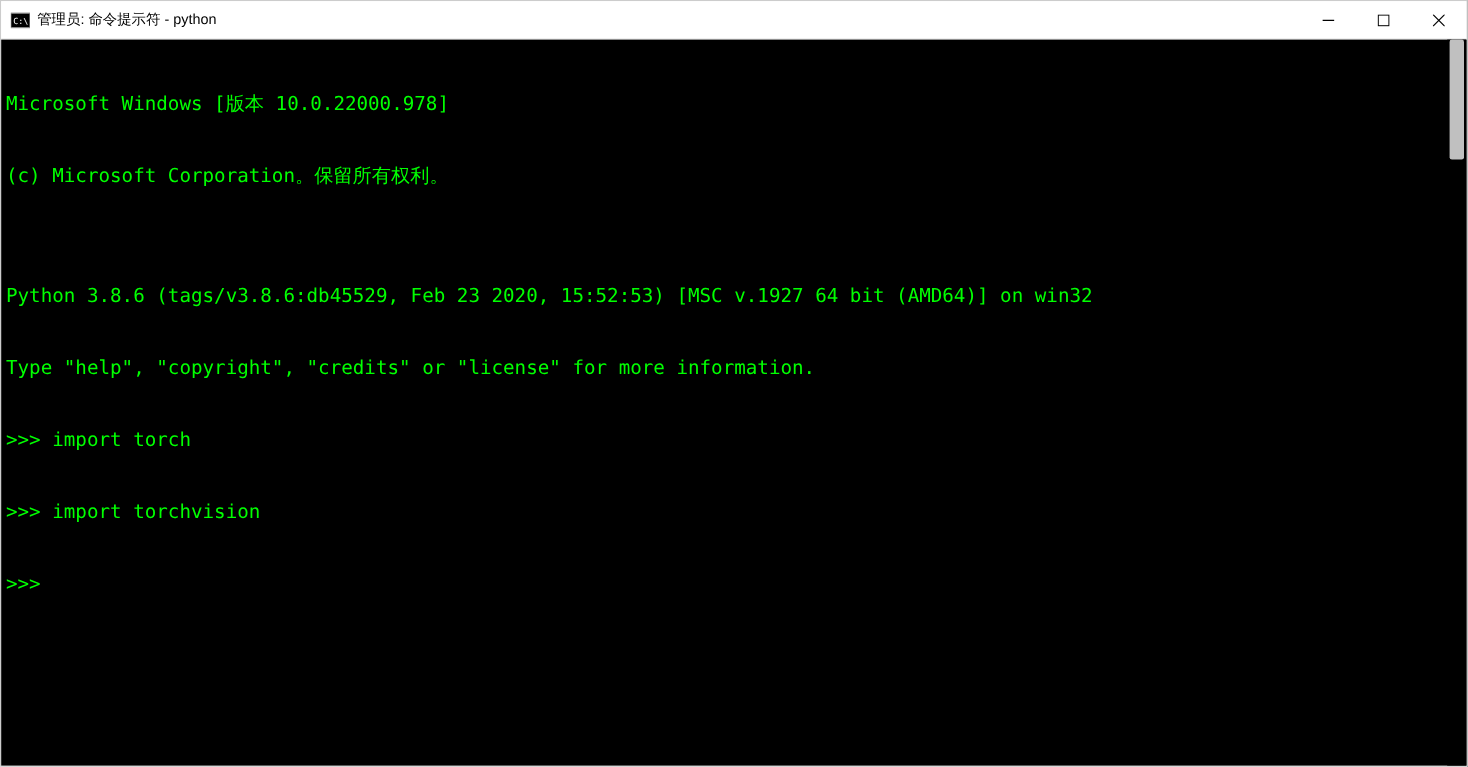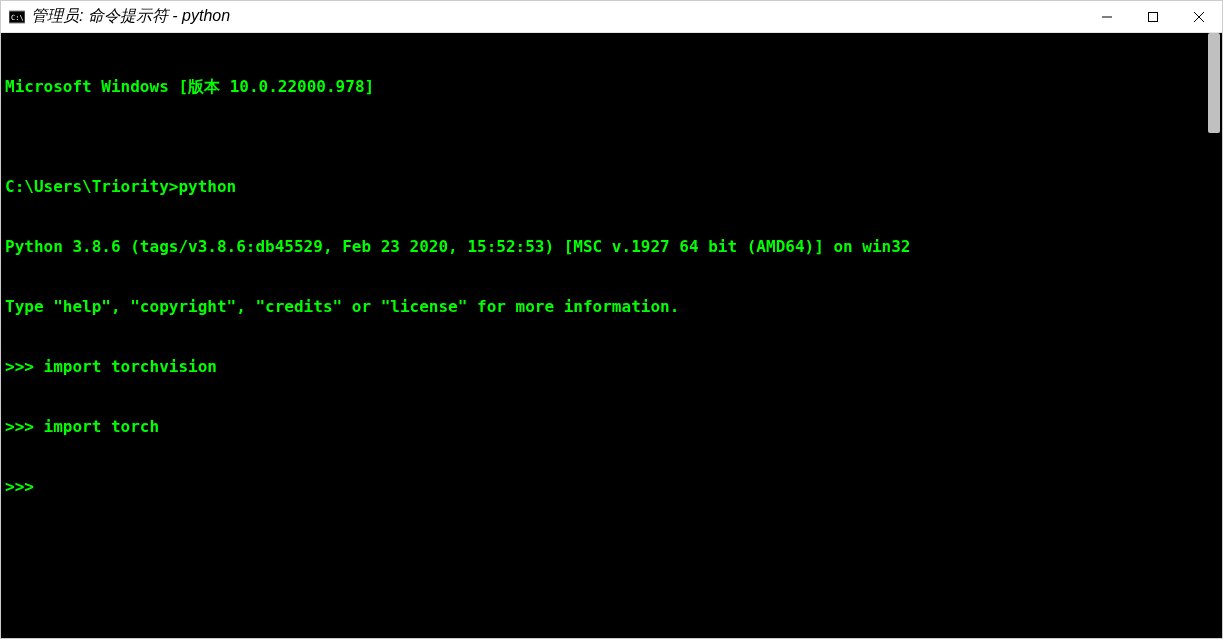--- a/index.html
+++ b/index.html
@@ -41,23 +41,22 @@
       height: 16px;
       display: flex;
       align-items: center;
       justify-content: center;
     }
     .titlebar-icon svg {
       width: 16px;
       height: 16px;
     }
     .titlebar-title {
-      font-size: 16px;
+      font-size: 12px;
       color: #000;
-      font-style: italic;
     }
     .titlebar-buttons {
       display: flex;
       height: 100%;
     }
     .titlebar-btn {
       width: 46px;
       height: 100%;
       display: flex;
       align-items: center;
@@ -81,21 +80,20 @@
       padding: 4px 0 4px 4px;
       font-family: "NSimSun", "SimSun", "Consolas", monospace;
       font-size: 16px;
       line-height: 20px;
       color: #00ff00;
       white-space: pre;
       overflow: hidden;
     }
     .terminal-line {
       display: block;
-      font-weight: bold;
     }
     .scrollbar {
       width: 16px;
       background: #000000;
       position: relative;
     }
     .scrollbar-thumb {
       position: absolute;
       top: 0;
       left: 2px;
@@ -134,26 +132,26 @@
         <svg viewBox="0 0 10 10">
             <line x1="0" y1="0" x2="10" y2="10" stroke="#000" stroke-width="1"></line>
             <line x1="10" y1="0" x2="0" y2="10" stroke="#000" stroke-width="1"></line>
           </svg>
       </button>
     </div>
   </div>
   <div class="terminal-area">
     <div class="terminal-content">
       <span class="terminal-line">Microsoft Windows [版本 10.0.22000.978]</span>
+      <span class="terminal-line">(c) Microsoft Corporation。保留所有权利。</span>
       <span class="terminal-line"></span>
-      <span class="terminal-line">C:\Users\Triority&gt;python</span>
       <span class="terminal-line">Python 3.8.6 (tags/v3.8.6:db45529, Feb 23 2020, 15:52:53) [MSC v.1927 64 bit (AMD64)] on win32</span>
       <span class="terminal-line">Type "help", "copyright", "credits" or "license" for more information.</span>
+      <span class="terminal-line">&gt;&gt;&gt; import torch</span>
       <span class="terminal-line">&gt;&gt;&gt; import torchvision</span>
-      <span class="terminal-line">&gt;&gt;&gt; import torch</span>
       <span class="terminal-line">&gt;&gt;&gt;</span>
       
       
       
       
     </div>
     <div class="scrollbar">
       <div class="scrollbar-thumb"></div>
     </div>
   </div>

